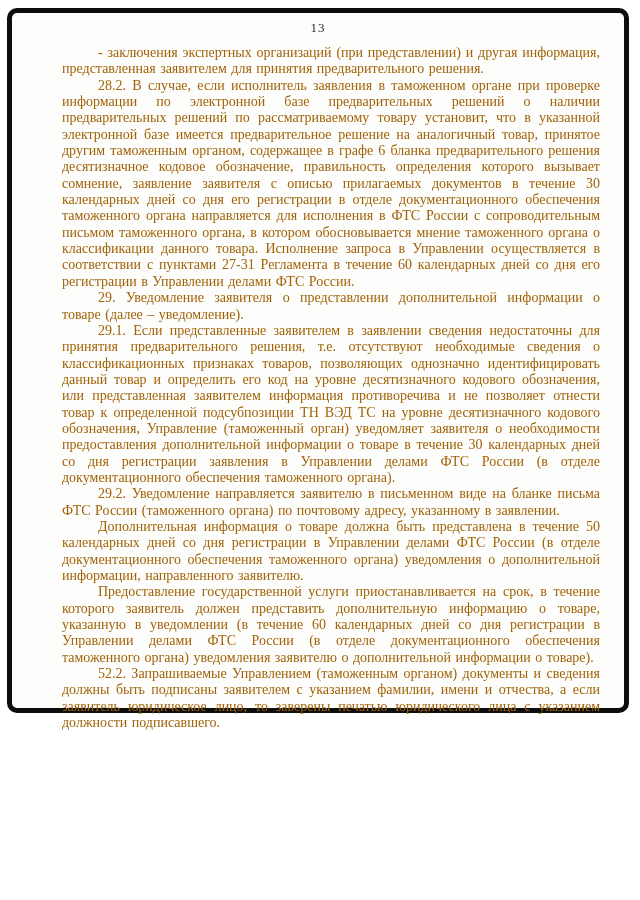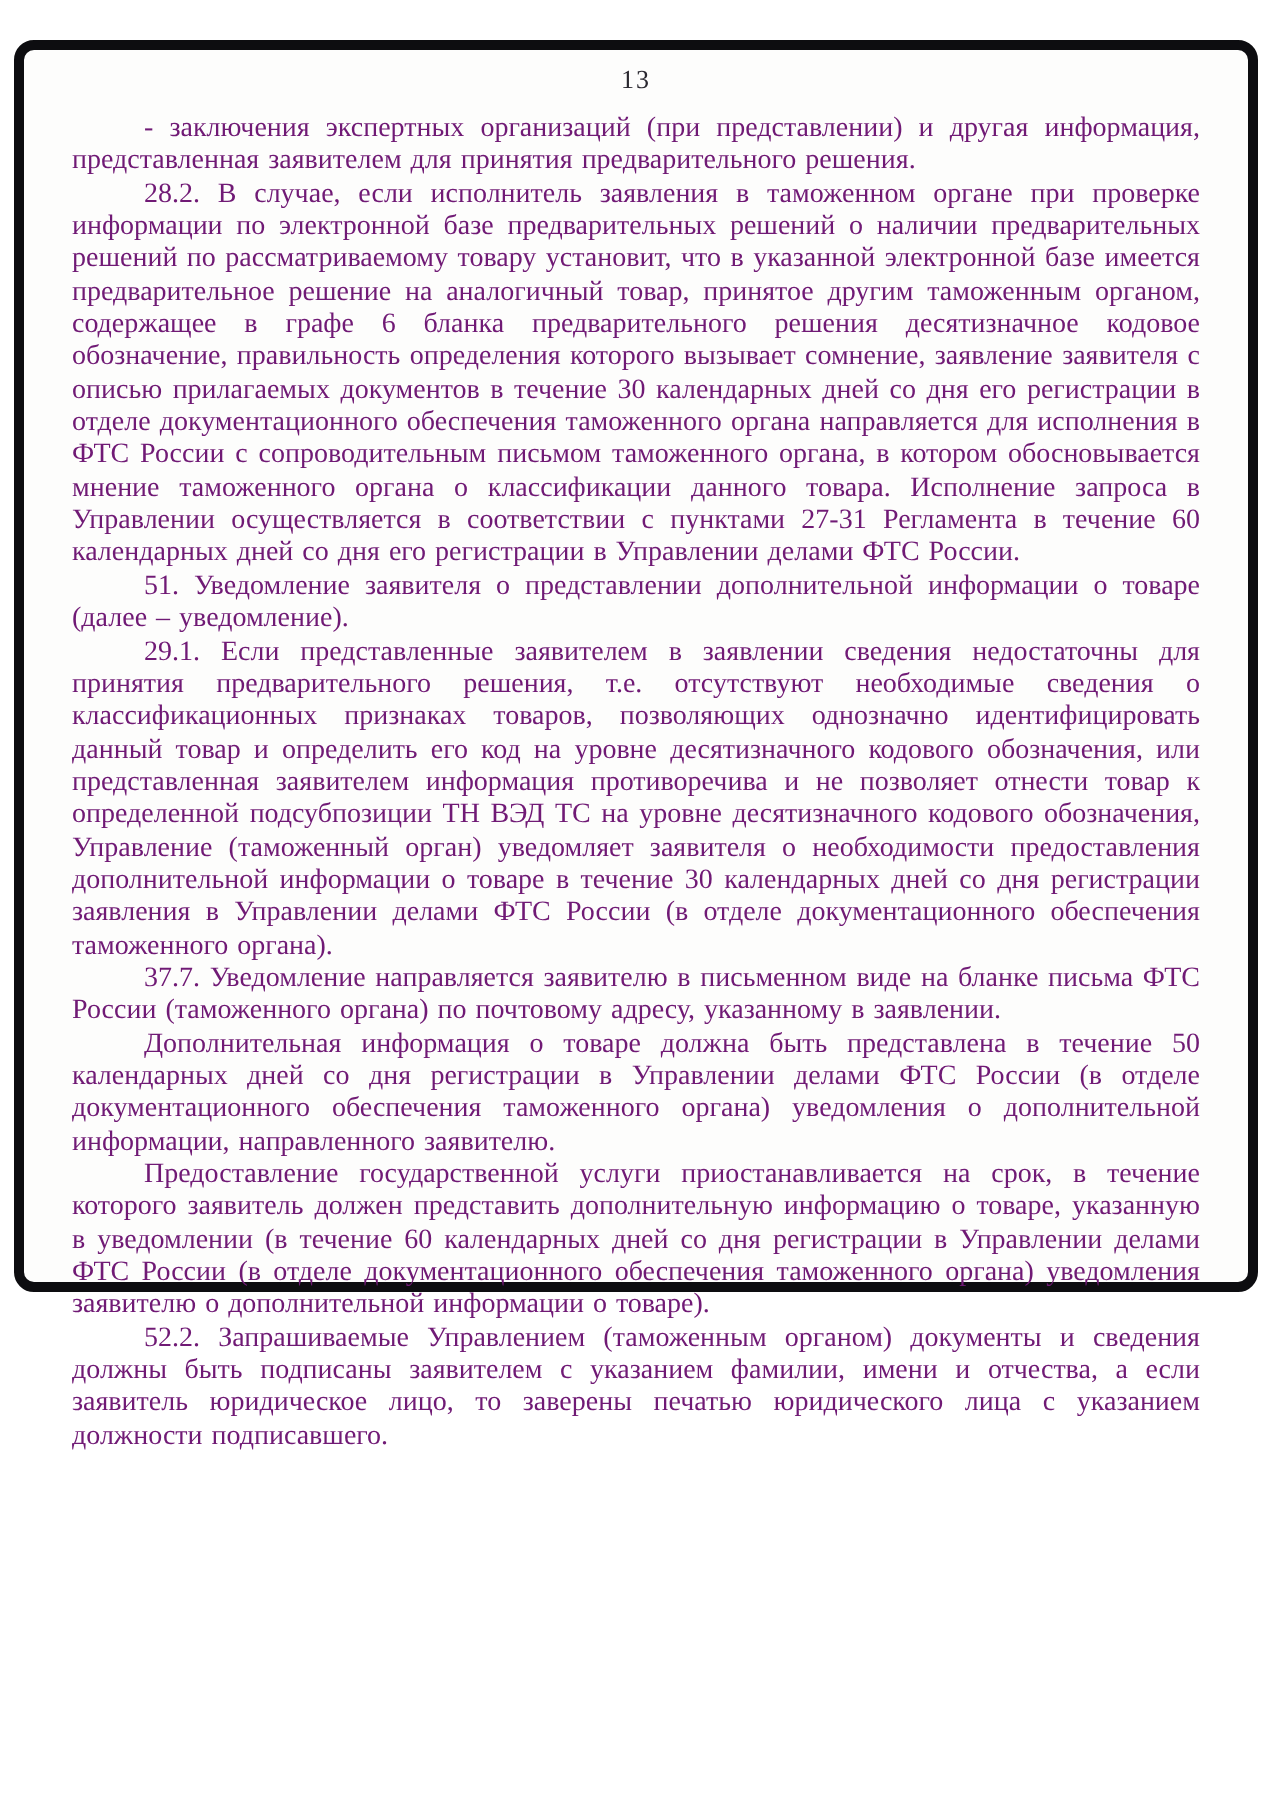--- a/index.html
+++ b/index.html
@@ -10,57 +10,57 @@
   body {
     width: 640px;
     height: 900px;
     position: relative;
     font-family: "Liberation Serif", "DejaVu Serif", serif;
     overflow: hidden;
   }
   .scan-frame {
     position: absolute;
     left: 7px;
-    top: 20px;
+    top: 8px;
     width: 622px;
-    height: 626px;
+    height: 705px;
     box-sizing: border-box;
     border: 5px solid #0d0d10;
     border-radius: 10px;
     background: #fdfdfc;
   }
   .page-number {
     text-align: center;
     font-size: 13px;
     color: #2a2830;
     margin-top: 7px;
     letter-spacing: 1px;
   }
   .text-block {
-    padding: 9px 24px 0 24px;
-    color: #701a75;
+    padding: 9px 24px 0 50px;
+    color: #a16207;
   }
   .text-block p {
     margin: 0;
     font-size: 14px;
     line-height: 16.35px;
     text-align: justify;
     text-indent: 36px;
     word-spacing: 1px;
   }
 </style>
 </head>
 <body>
 
 <div class="scan-frame">
   <div class="page-number">13</div>
 
   <div class="text-block">
     <p>- заключения экспертных организаций (при представлении) и другая информация, представленная заявителем для принятия предварительного решения.</p>
     <p>28.2. В случае, если исполнитель заявления в таможенном органе при проверке информации по электронной базе предварительных решений о наличии предварительных решений по рассматриваемому товару установит, что в указанной электронной базе имеется предварительное решение на аналогичный товар, принятое другим таможенным органом, содержащее в графе 6 бланка предварительного решения десятизначное кодовое обозначение, правильность определения которого вызывает сомнение, заявление заявителя с описью прилагаемых документов в течение 30 календарных дней со дня его регистрации в отделе документационного обеспечения таможенного органа направляется для исполнения в ФТС России с сопроводительным письмом таможенного органа, в котором обосновывается мнение таможенного органа о классификации данного товара. Исполнение запроса в Управлении осуществляется в соответствии с пунктами 27-31 Регламента в течение 60 календарных дней со дня его регистрации в Управлении делами ФТС России.</p>
-    <p>51. Уведомление заявителя о представлении дополнительной информации о товаре (далее – уведомление).</p>
+    <p>29. Уведомление заявителя о представлении дополнительной информации о товаре (далее – уведомление).</p>
     <p>29.1. Если представленные заявителем в заявлении сведения недостаточны для принятия предварительного решения, т.е. отсутствуют необходимые сведения о классификационных признаках товаров, позволяющих однозначно идентифицировать данный товар и определить его код на уровне десятизначного кодового обозначения, или представленная заявителем информация противоречива и не позволяет отнести товар к определенной подсубпозиции ТН ВЭД ТС на уровне десятизначного кодового обозначения, Управление (таможенный орган) уведомляет заявителя о необходимости предоставления дополнительной информации о товаре в течение 30 календарных дней со дня регистрации заявления в Управлении делами ФТС России (в отделе документационного обеспечения таможенного органа).</p>
-    <p>37.7. Уведомление направляется заявителю в письменном виде на бланке письма ФТС России (таможенного органа) по почтовому адресу, указанному в заявлении.</p>
+    <p>29.2. Уведомление направляется заявителю в письменном виде на бланке письма ФТС России (таможенного органа) по почтовому адресу, указанному в заявлении.</p>
     <p>Дополнительная информация о товаре должна быть представлена в течение 50 календарных дней со дня регистрации в Управлении делами ФТС России (в отделе документационного обеспечения таможенного органа) уведомления о дополнительной информации, направленного заявителю.</p>
     <p>Предоставление государственной услуги приостанавливается на срок, в течение которого заявитель должен представить дополнительную информацию о товаре, указанную в уведомлении (в течение 60 календарных дней со дня регистрации в Управлении делами ФТС России (в отделе документационного обеспечения таможенного органа) уведомления заявителю о дополнительной информации о товаре).</p>
     <p>52.2. Запрашиваемые Управлением (таможенным органом) документы и сведения должны быть подписаны заявителем с указанием фамилии, имени и отчества, а если заявитель юридическое лицо, то заверены печатью юридического лица с указанием должности подписавшего.</p>
   </div>
 </div>
 
 </body></html>

